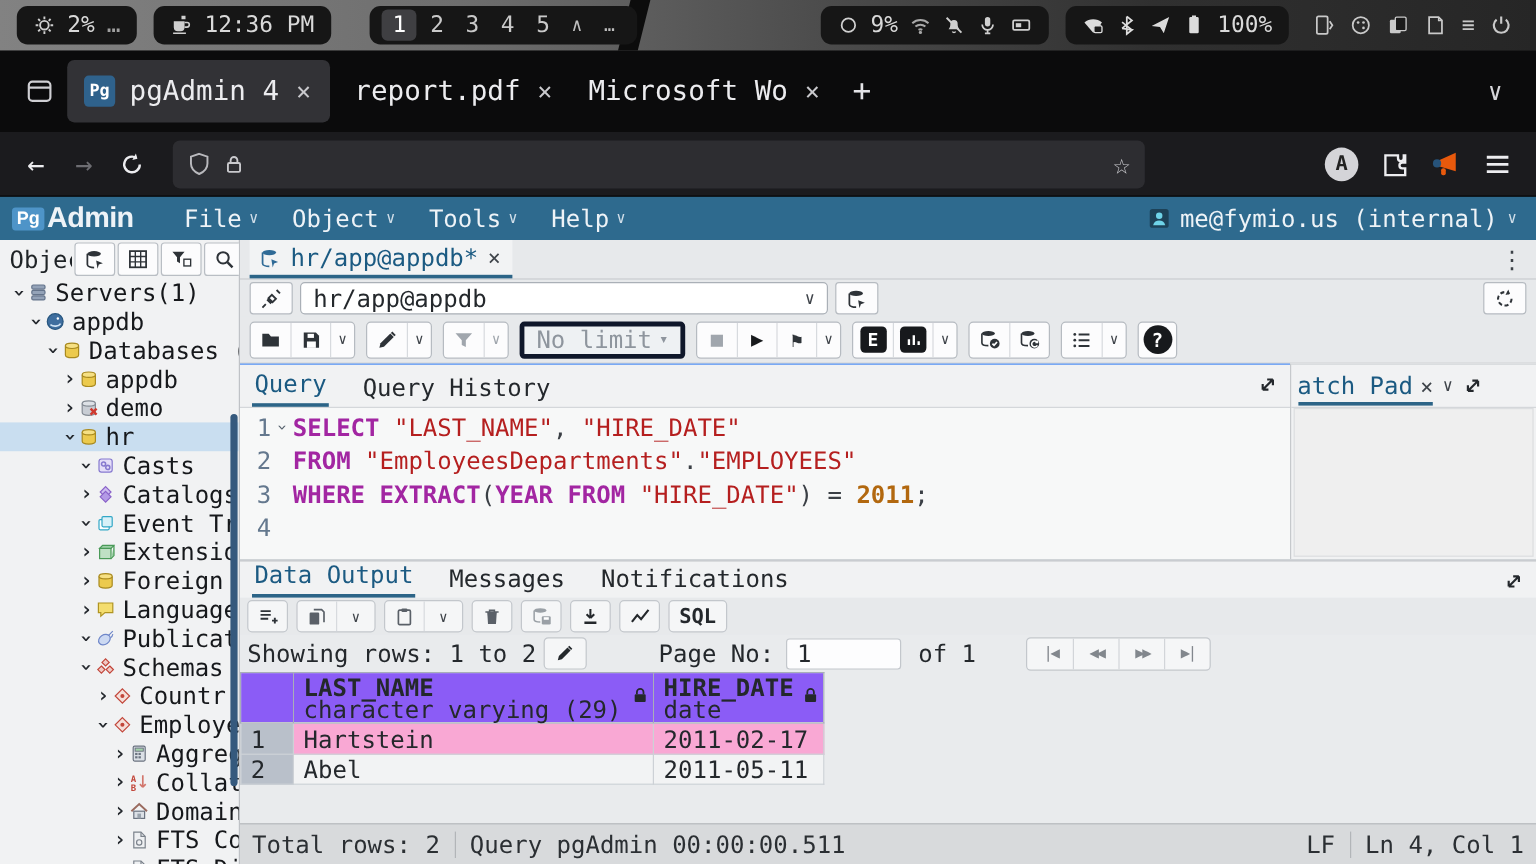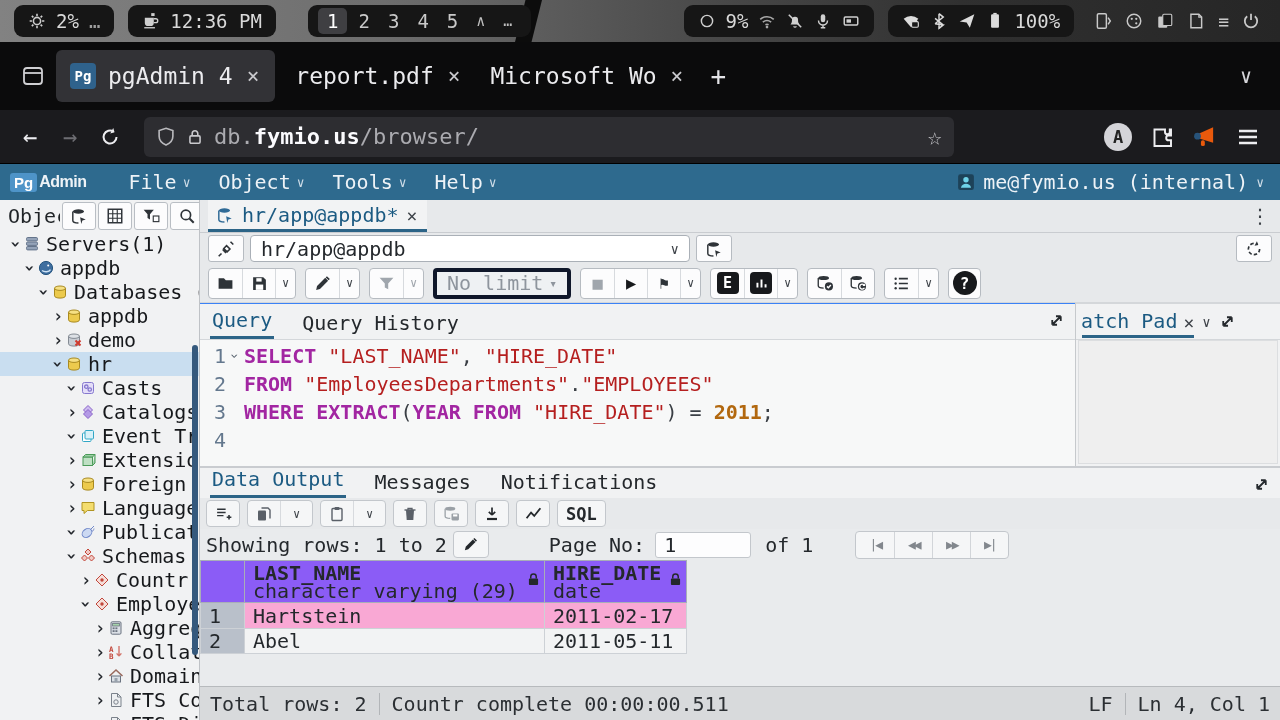--- a/index.html
+++ b/index.html
@@ -39,21 +39,21 @@
   .url { font-size:22px; color:#ababb0; white-space:nowrap; flex:1; }
   .url b { color:#fbfbfe; font-weight:bold; }
   .star { margin-left:auto; font-size:24px; color:#cicic5; color:#c9c9cd; }
   .navright { margin-left:auto; display:flex; align-items:center; gap:18px; padding-right:8px; }
   .avatar { width:28px; height:28px; border-radius:50%; background:#d4d4d8; color:#222; font-size:17px; font-weight:bold; display:flex; align-items:center; justify-content:center; }
 
   
   .pgheader { height:36px; background:#2e6a8e; display:flex; align-items:center; padding:0 10px; color:#eef3f7; }
   .pglogo { display:flex; align-items:center; gap:2px; font-family:"Liberation Sans",sans-serif; margin-right:28px; }
   .pgbadge { background:#4e94c8; color:#fff; font-weight:bold; font-size:15px; padding:1px 4px; border-radius:3px; }
-  .pgname { font-weight:bold; font-size:16px; letter-spacing:-0.5px; }
+  .pgname { font-weight:bold; font-size:24px; letter-spacing:-0.5px; }
   .menu { font-size:20px; padding:0 14px; display:flex; align-items:center; gap:6px; }
   .mcaret { font-size:13px; color:#cfdde8; }
   .usermenu { margin-left:auto; display:flex; align-items:center; gap:8px; font-size:20px; padding-right:6px; }
 
   
   .main { height:520px; display:flex; background:#e9ebed; }
 
   
   .sidebar { width:200px; background:#f1f2f3; position:relative; overflow:hidden; border-right:1px solid #bfc2c6; }
   .sbhead { height:32px; display:flex; align-items:center; padding:2px 2px 2px 8px; gap:2px; }
@@ -286,21 +286,20 @@
       </svg>
   </span>
   <div class="urlbox">
     <svg width="20" height="20" viewBox="0 0 16 16">
         <path d="M8 1l5.5 1.8v4.6c0 3.6-2.7 5.8-5.5 7-2.8-1.2-5.5-3.4-5.5-7V2.8z" fill="none" stroke="#b9b9bd" stroke-width="1.3"></path>
       </svg>
     <svg width="18" height="18" viewBox="0 0 16 16">
         <rect x="3.5" y="7" width="9" height="6.5" rx="1" fill="none" stroke="#c9c9cd" stroke-width="1.4"></rect>
         <path d="M5.5 7V5a2.5 2.5 0 0 1 5 0v2" fill="none" stroke="#c9c9cd" stroke-width="1.4"></path>
       </svg>
-    <span class="url"><span>db.</span><b>fymio.us</b><span>/browser/</span></span>
     <span class="star">☆</span>
   </div>
   <div class="navright">
     <span class="avatar">A</span>
     <svg width="24" height="24" viewBox="0 0 16 16">
         <path d="M6 3h4v1.6a1.6 1.6 0 0 0 3.2 0V3H14v4h-1.6a1.6 1.6 0 0 0 0 3.2H14V14H3V3z" fill="none" stroke="#ededf0" stroke-width="1.3"></path>
       </svg>
     <svg width="26" height="26" viewBox="0 0 16 16">
         <path d="M3 6.5L13 2v9.5L3 8.5z" fill="#e8590c"></path>
         <circle cx="3.4" cy="7.5" r="2.1" fill="#27537a"></circle>
@@ -912,21 +911,21 @@
           <td>Abel</td>
           <td>2011-05-11</td>
         </tr>
       </tbody>
         </table>
     </div>
 
     <div class="statusbar">
       <span>Total rows: 2</span>
       <span class="vdiv"></span>
-      <span>Countr complete 00:00:00.511</span>
+      <span>Query pgAdmin 00:00:00.511</span>
       <div class="sright">
         <span>LF</span>
         <span class="vdiv"></span>
         <span>Ln 4, Col 1</span>
       </div>
     </div>
   </div>
 </div>
 
 </body></html>

